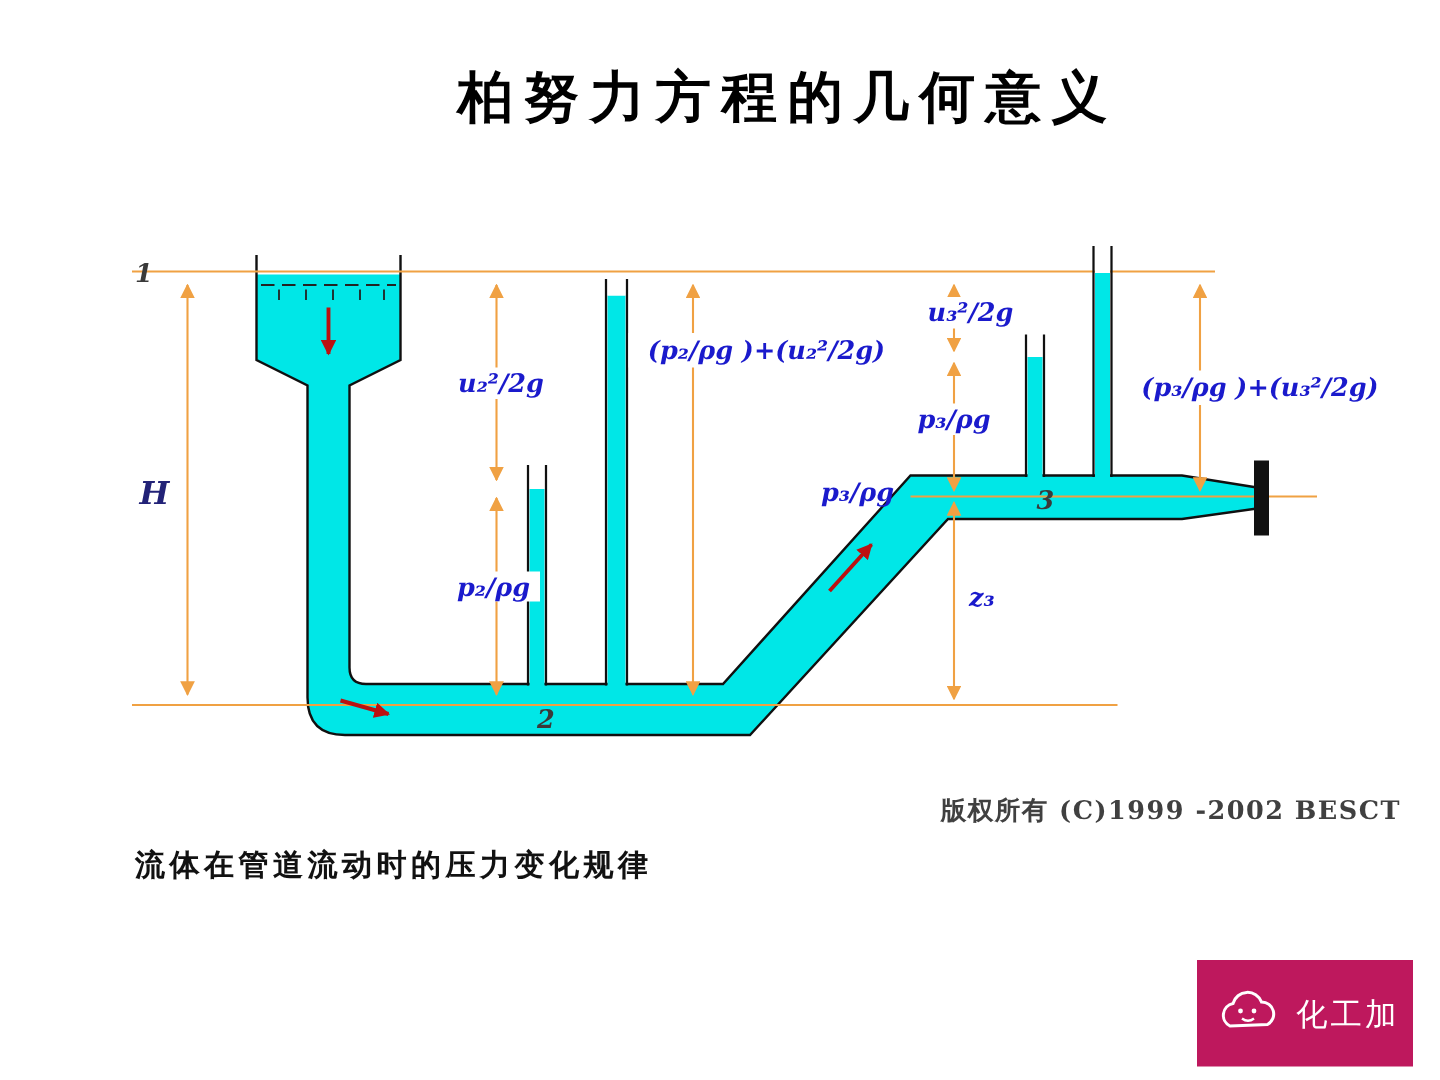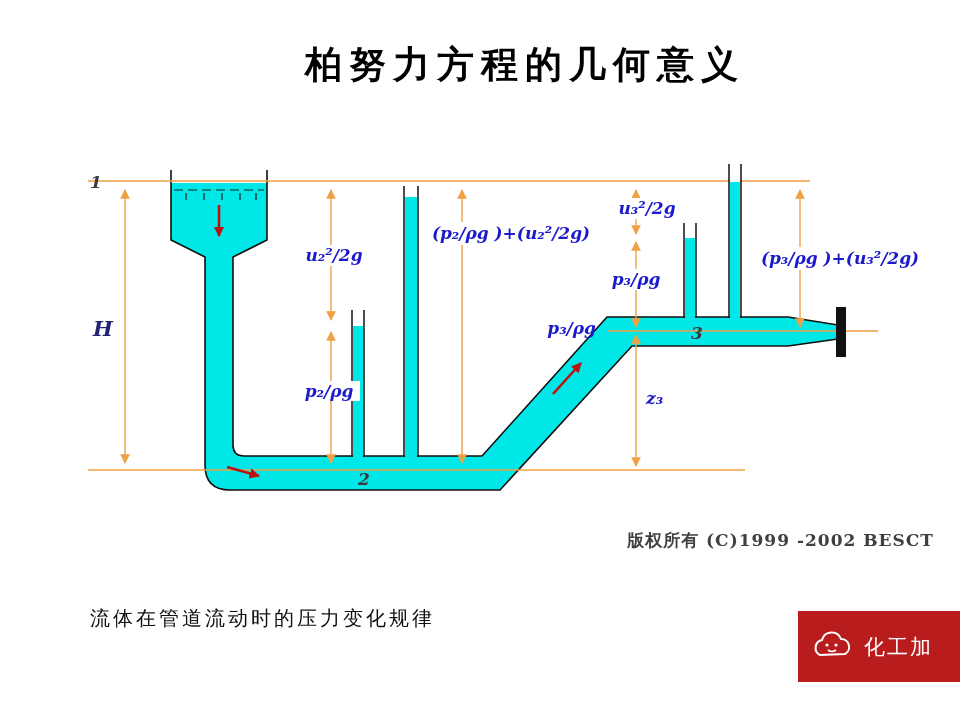--- a/index.html
+++ b/index.html
@@ -1,23 +1,23 @@
 <!DOCTYPE html>
 <html><head>
 <meta charset="utf-8">
 <style>
   html,body{margin:0;padding:0;}
   body{width:960px;height:720px;background:#ffffff;position:relative;overflow:hidden;
        font-family:"Liberation Sans",sans-serif;}
   .title{position:absolute;left:90px;right:0;top:40px;text-align:center;
          font-family:"DejaVu Serif",serif;font-weight:bold;font-size:37px;
          letter-spacing:7px;color:#000;}
-  .caption{position:absolute;left:90px;top:605px;font-size:20px;letter-spacing:3px;color:#111;}
+  .caption{position:absolute;left:90px;top:563px;font-size:20px;letter-spacing:3px;color:#111;font-weight:bold;}
   .diagram-svg{position:absolute;left:0;top:0;}
-  .wm-panel{position:absolute;left:798px;top:611px;width:162px;height:71px;background:#b91c1c;
+  .wm-panel{position:absolute;left:798px;top:640px;width:144px;height:71px;background:#be185d;
             display:flex;align-items:center;}
   .wm-logo{margin-left:12px;}
   .wm-text{color:#fff;font-size:21px;letter-spacing:2px;margin-left:8px;}
   svg text{user-select:none;}
   .formula{font-family:"DejaVu Serif",serif;font-style:italic;font-weight:bold;
            font-size:17px;fill:#1a1acc;}
   .bigletter{font-family:"DejaVu Serif",serif;font-style:italic;font-weight:bold;
            font-size:21px;fill:#222277;}
   .pointnum{font-family:"DejaVu Serif",serif;font-style:italic;font-weight:bold;
            font-size:17px;fill:#3a3a3a;}

